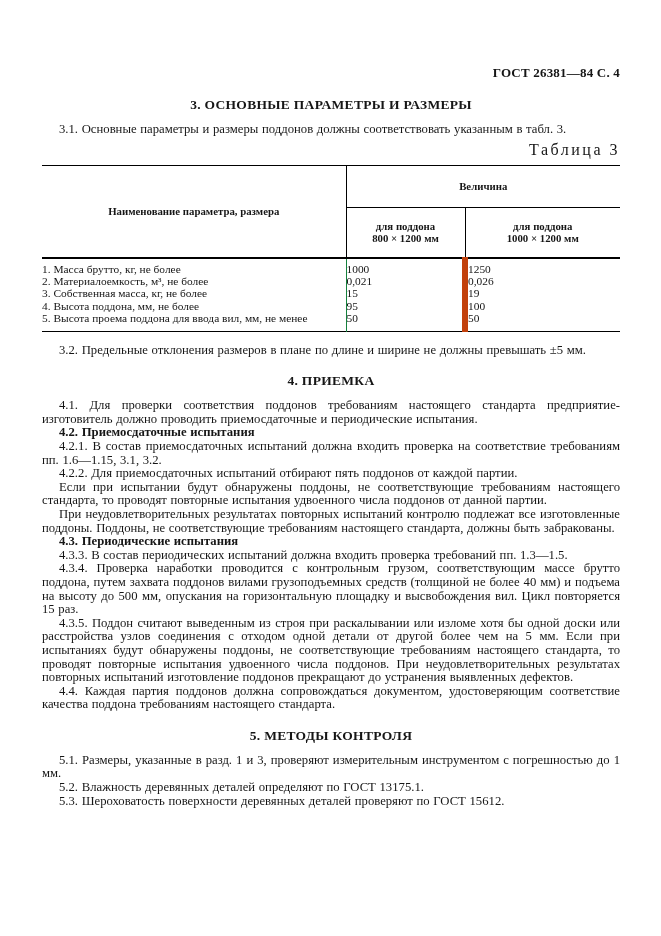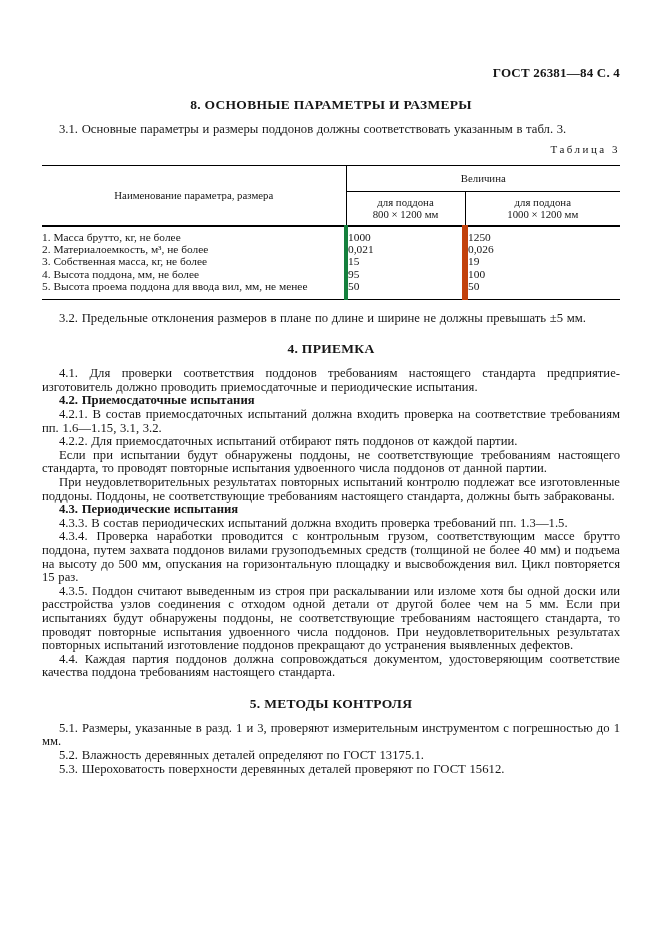--- a/index.html
+++ b/index.html
@@ -42,40 +42,40 @@
     word-spacing: 0.5px;
   }
   p.body-par.first {
     margin-top: 11px;
   }
   p.body-par.bold {
     font-weight: bold;
   }
   .tbl-caption {
     text-align: right;
-    font-size: 11px;
+    font-size: 16px;
     line-height: 13px;
     letter-spacing: 2.5px;
     margin-top: 6px;
   }
   table.gost-table {
     width: 578px;
     table-layout: fixed;
     border-collapse: collapse;
     margin-top: 9px;
     border-top: 1.2px solid #000;
     border-bottom: 1.4px solid #000;
   }
   table.gost-table th {
-    font-weight: normal;
+    font-weight: bold;
     font-size: 10.8px;
     line-height: 12.5px;
     text-align: center;
     vertical-align: middle;
-    padding: 4px;
+    padding: 12px;
   }
   th.col-name {
     border-right: 1px solid #000;
   }
   th.col-velichina {
     border-bottom: 1px solid #000;
     height: 17px;
   }
   th.subcol {
     padding: 3px 0 5px 0;
@@ -93,38 +93,38 @@
   }
   tbody tr:first-child td {
     border-top: 2.5px solid #000;
     padding-top: 4px;
   }
   tbody tr:last-child td {
     padding-bottom: 6px;
   }
   td.cell-name {
     padding-left: 18px;
-    border-right: 4px solid #15803d;
+    border-right: 1px solid #15803d;
   }
   td.cell-v1 {
     padding-left: 31px;
   }
   td.cell-v2 {
     padding-left: 37px;
     border-left: 6px solid #c2410c;
   }
 </style>
 </head>
 <body>
 
 <div class="page">
 
   <div class="running-head">ГОСТ 26381—84 С. 4</div>
 
-  <h2 class="sec-heading" style="margin-top:17px">8. ОСНОВНЫЕ ПАРАМЕТРЫ И РАЗМЕРЫ</h2>
+  <h2 class="sec-heading" style="margin-top:17px">3. ОСНОВНЫЕ ПАРАМЕТРЫ И РАЗМЕРЫ</h2>
 
   <p class="body-par first">3.1. Основные параметры и размеры поддонов должны соответствовать указанным в табл. 3.</p>
 
   <div class="tbl-caption">Таблица 3</div>
 
   <table class="gost-table">
     <colgroup>
       <col style="width:304px">
       <col style="width:119px">
       <col style="width:155px">

